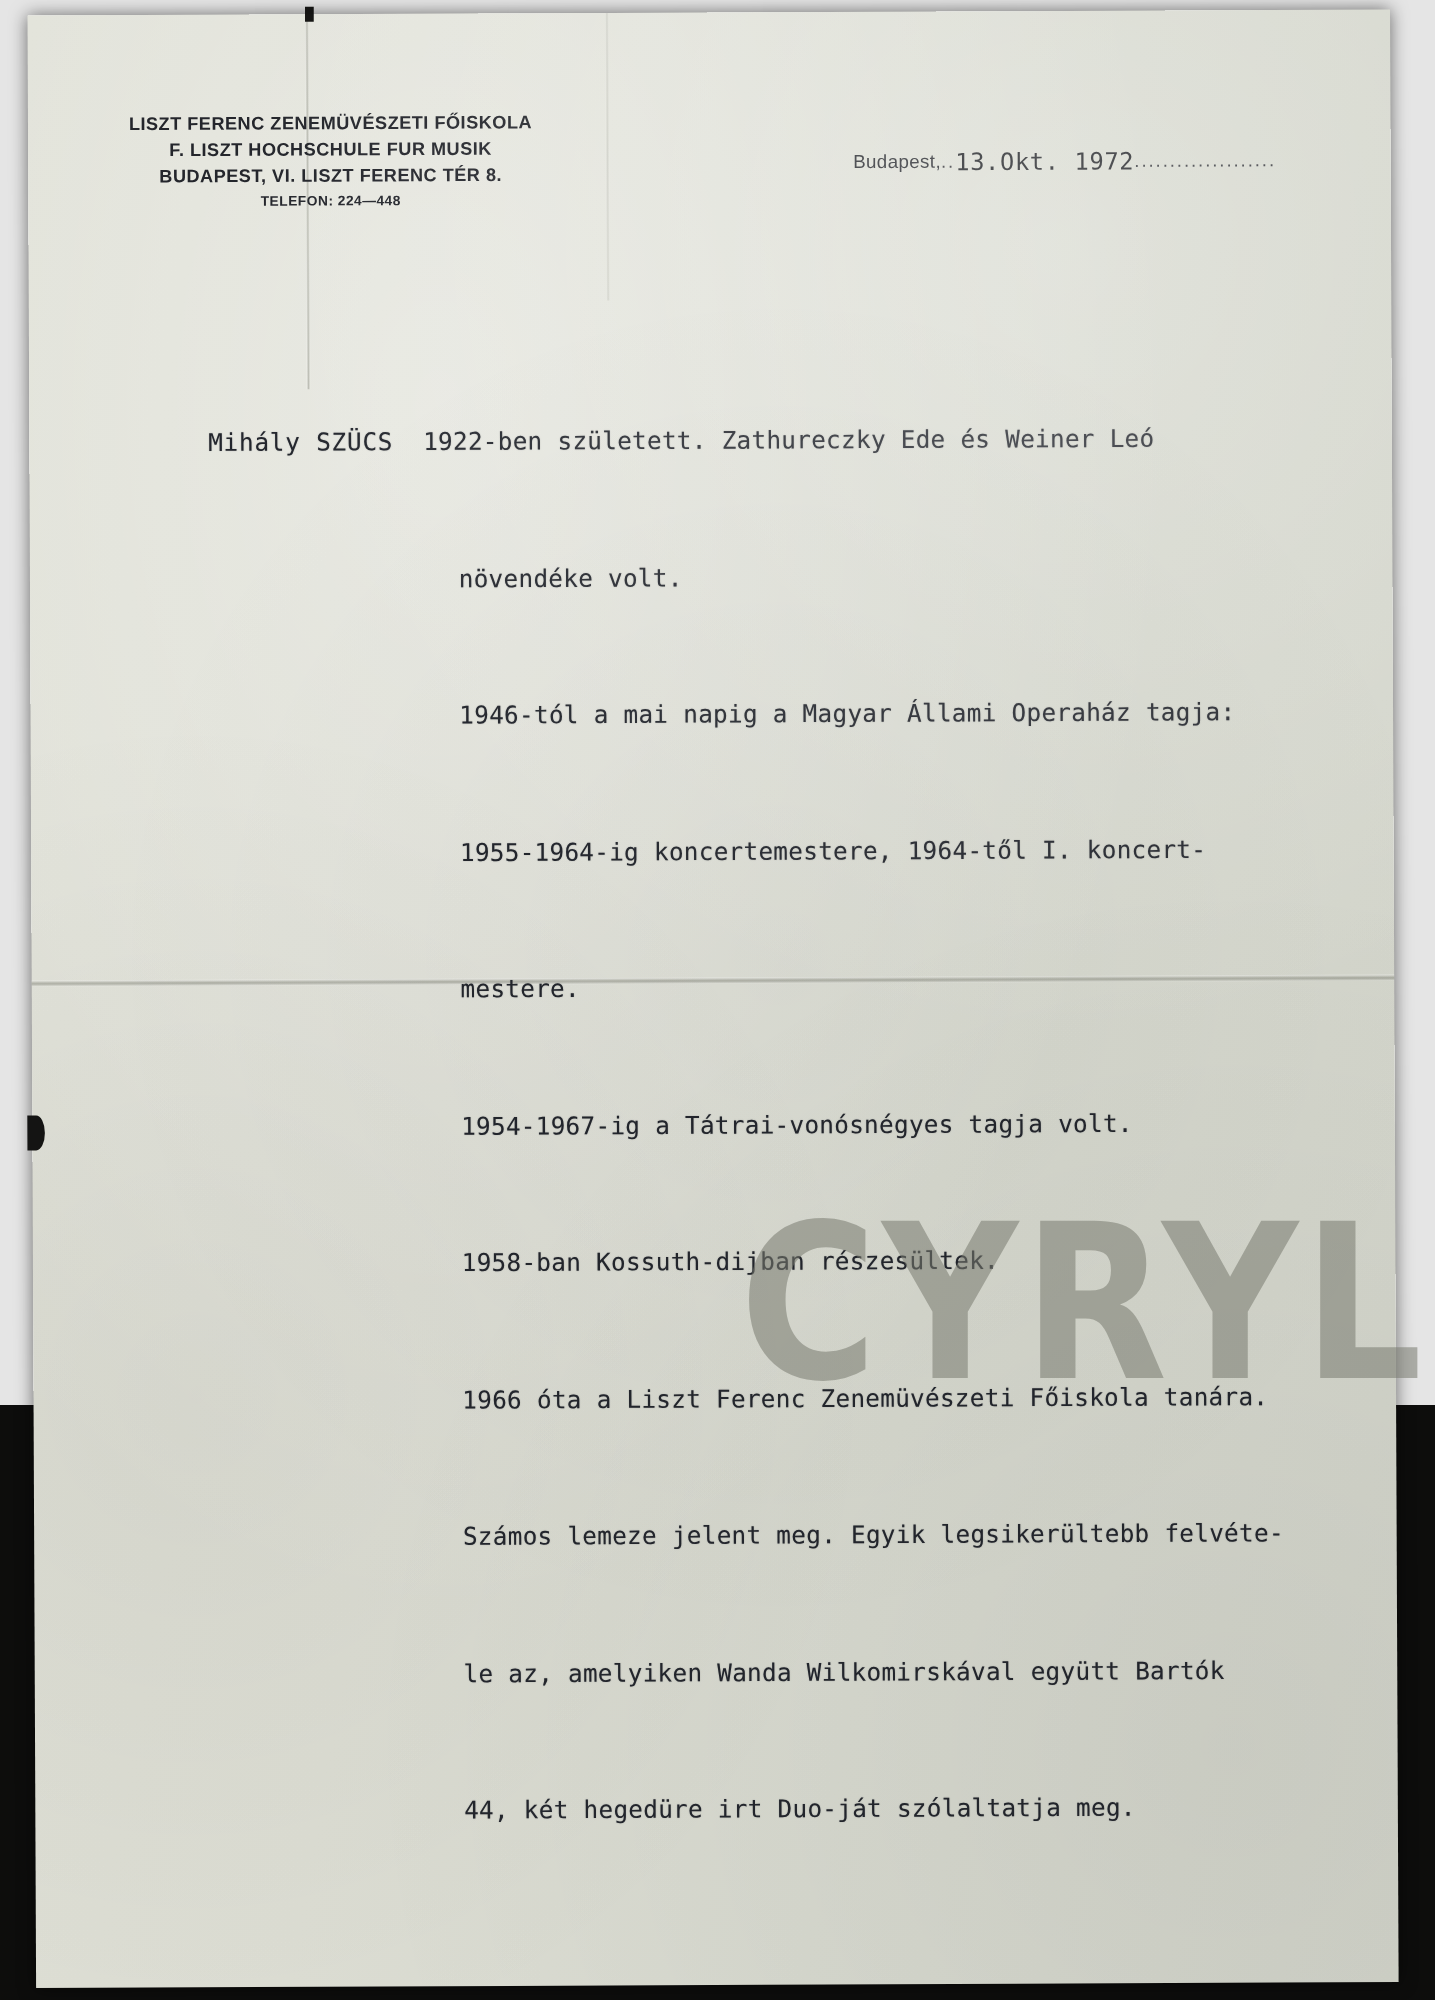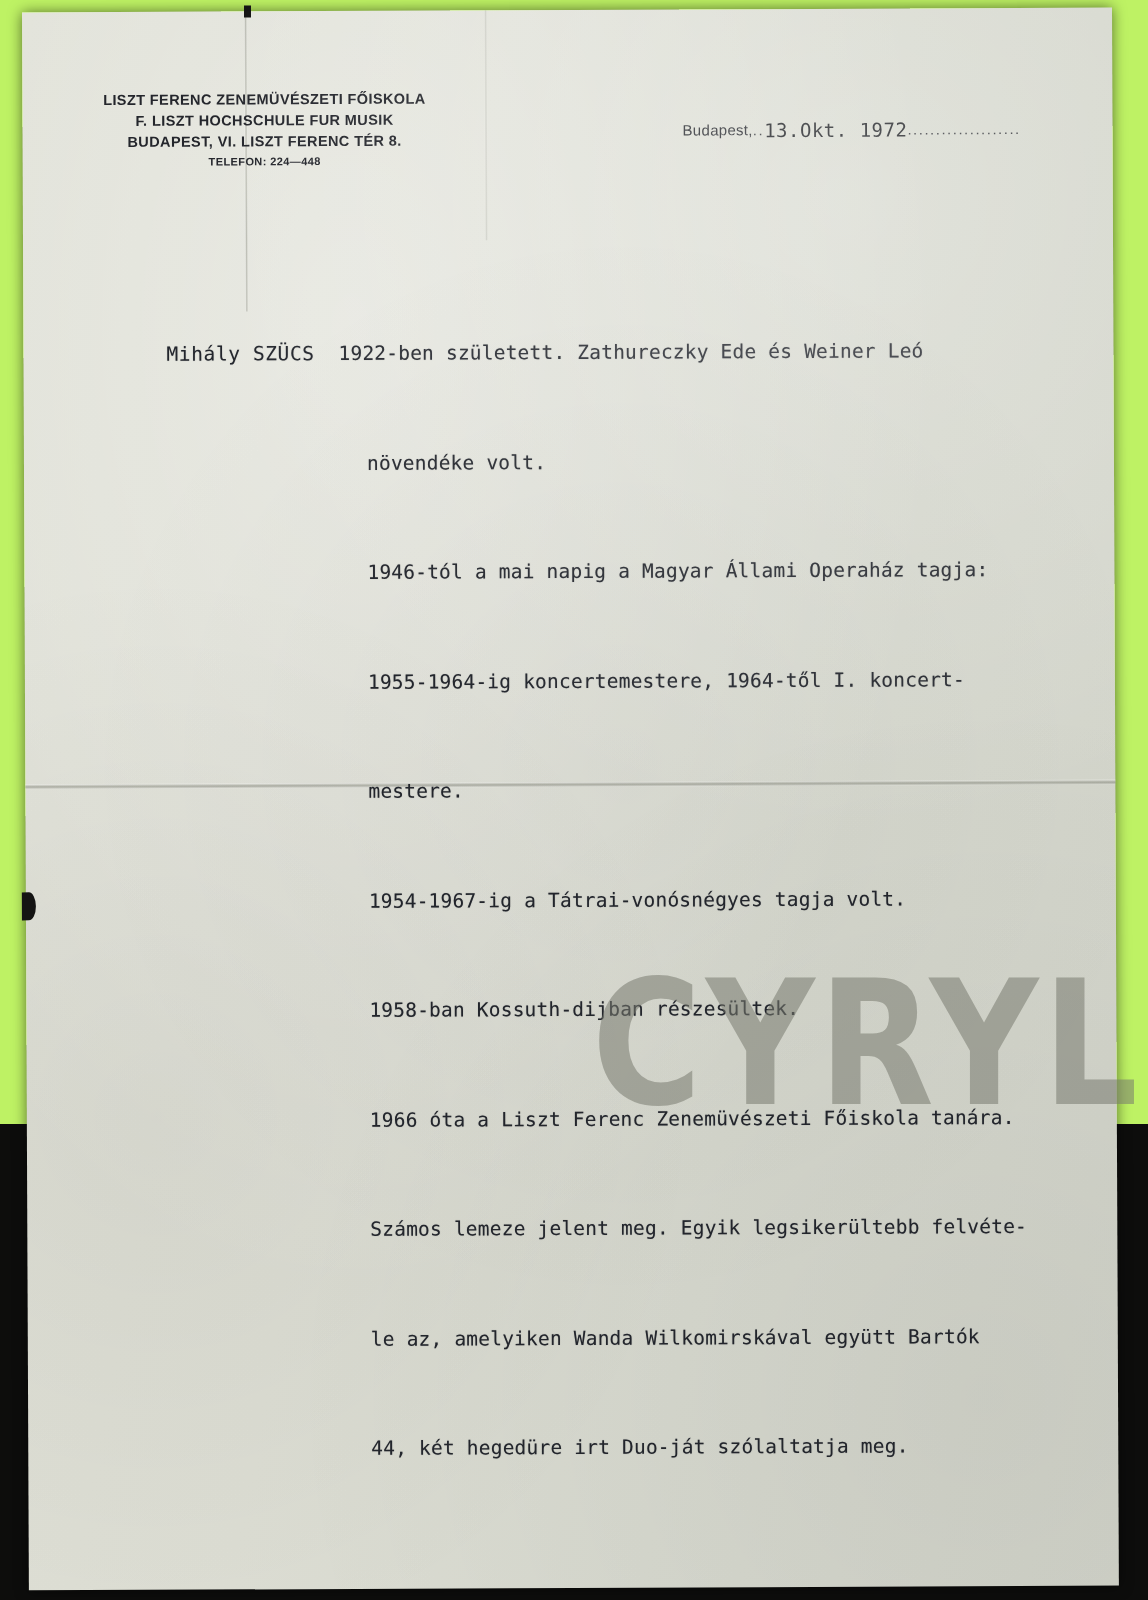--- a/index.html
+++ b/index.html
@@ -12,21 +12,21 @@
     width: 1148px;
     height: 1600px;
     overflow: hidden;
     font-family: "Liberation Sans", sans-serif;
   }
 
   #scan {
     position: relative;
     width: 1148px;
     height: 1124px;
-    background: #bef264;
+    background: #e5e5e5;
   }
 
   
   #paper {
     position: absolute;
     left: 22px;
     top: 10px;
     width: 1090px;
     height: 1578px;
     background:

